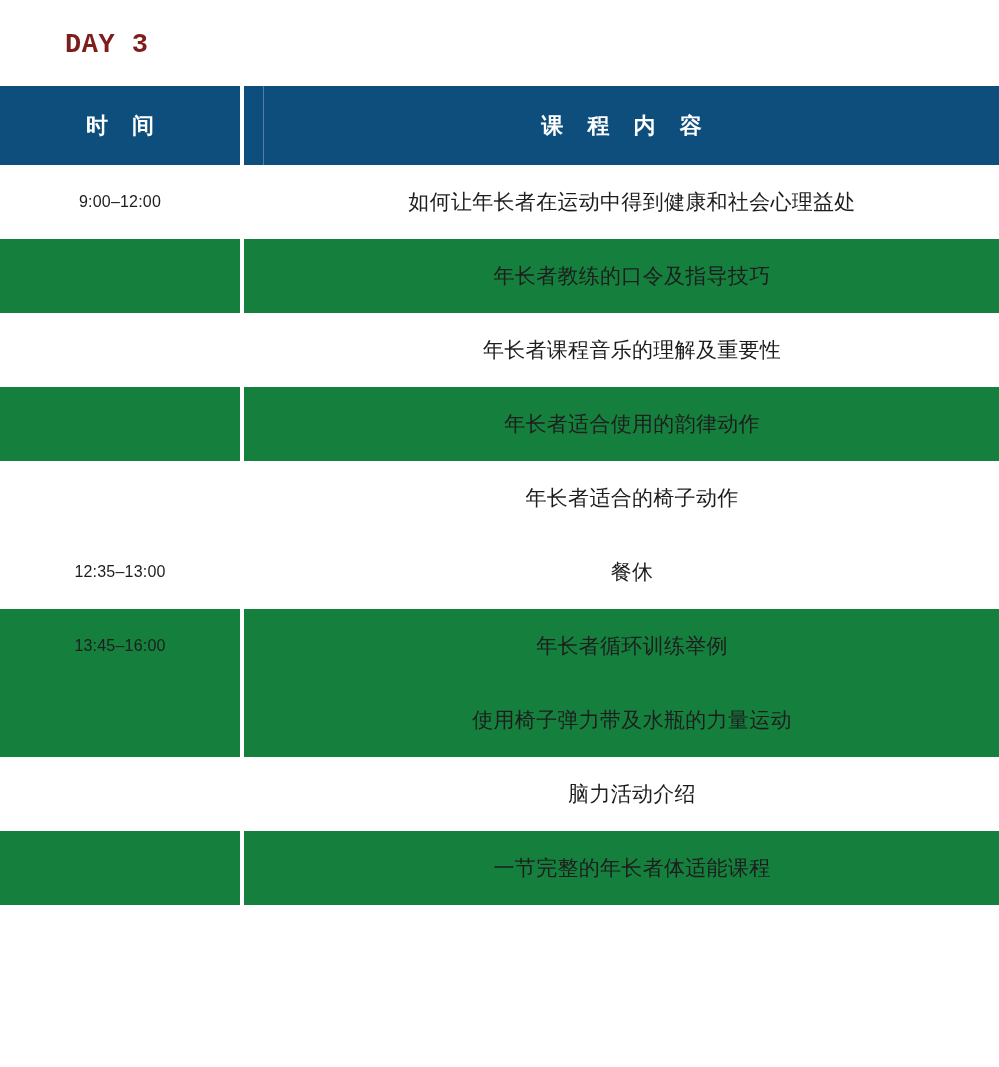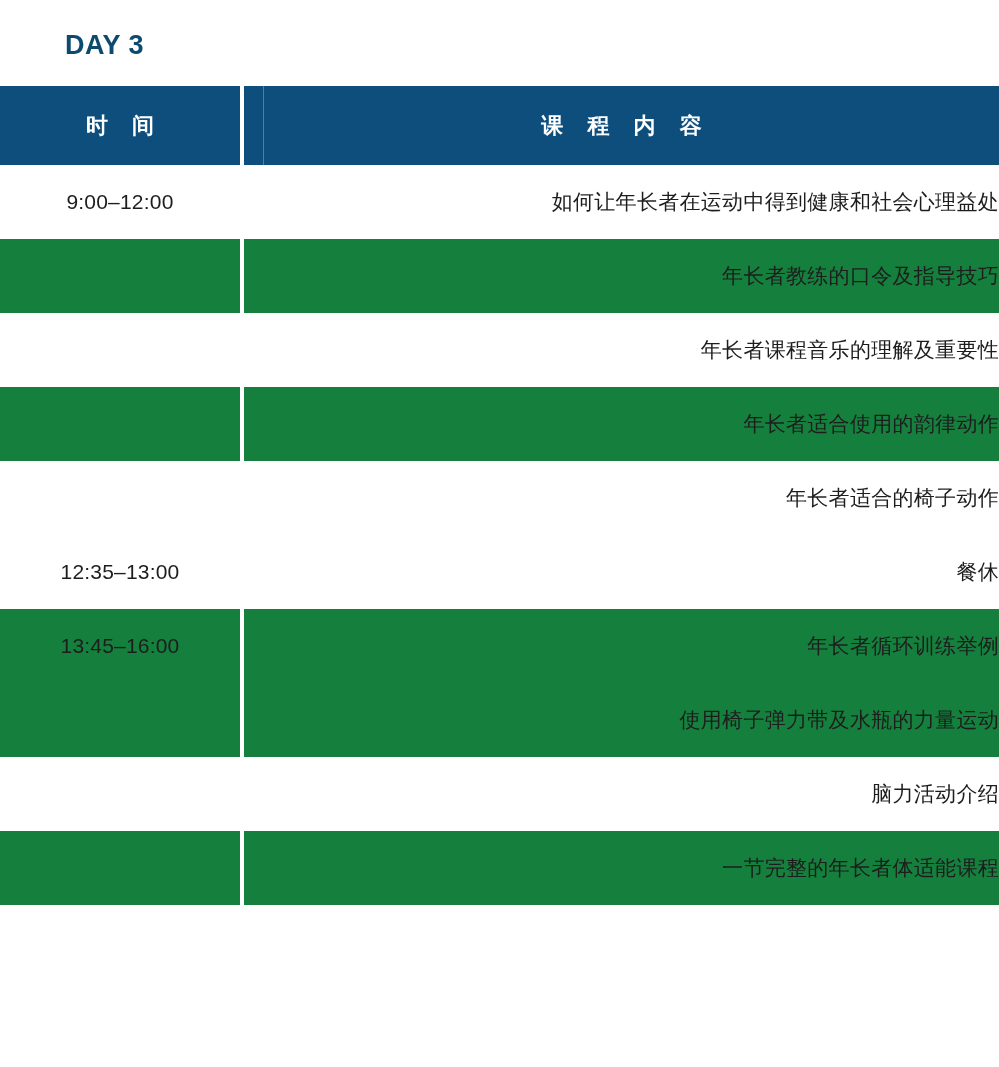--- a/index.html
+++ b/index.html
@@ -23,23 +23,24 @@
   }
 
   
   .day-title {
     position: absolute;
     left: 65px;
     top: 27px;
     font-size: 27px;
     font-weight: bold;
     letter-spacing: 0.5px;
-    color: #0c4a6e;
+    color: #7f1d1d;
     line-height: 36px;
     white-space: nowrap;
+    font-family: Liberation Mono, monospace;
   }
 
   
   .schedule-table {
     position: absolute;
     left: 0;
     top: 86px;
     width: 999px;
     border-collapse: separate;
     border-spacing: 0;
@@ -89,27 +90,27 @@
     padding: 0;
     vertical-align: middle;
   }
   .row-gap {
     padding: 0;
     background: #ffffff;
   }
 
   .row-time {
     text-align: center;
-    font-size: 21px;
+    font-size: 16px;
     color: #1d1d1d;
     letter-spacing: 0.2px;
     white-space: nowrap;
   }
   .row-body {
-    text-align: right;
+    text-align: center;
     font-size: 21px;
     color: #1d1d1d;
     padding-left: 21px;
     letter-spacing: 0.3px;
   }
 
   tr.band-shade .row-time,
   tr.band-shade .row-body {
     background: #15803d;
   }

